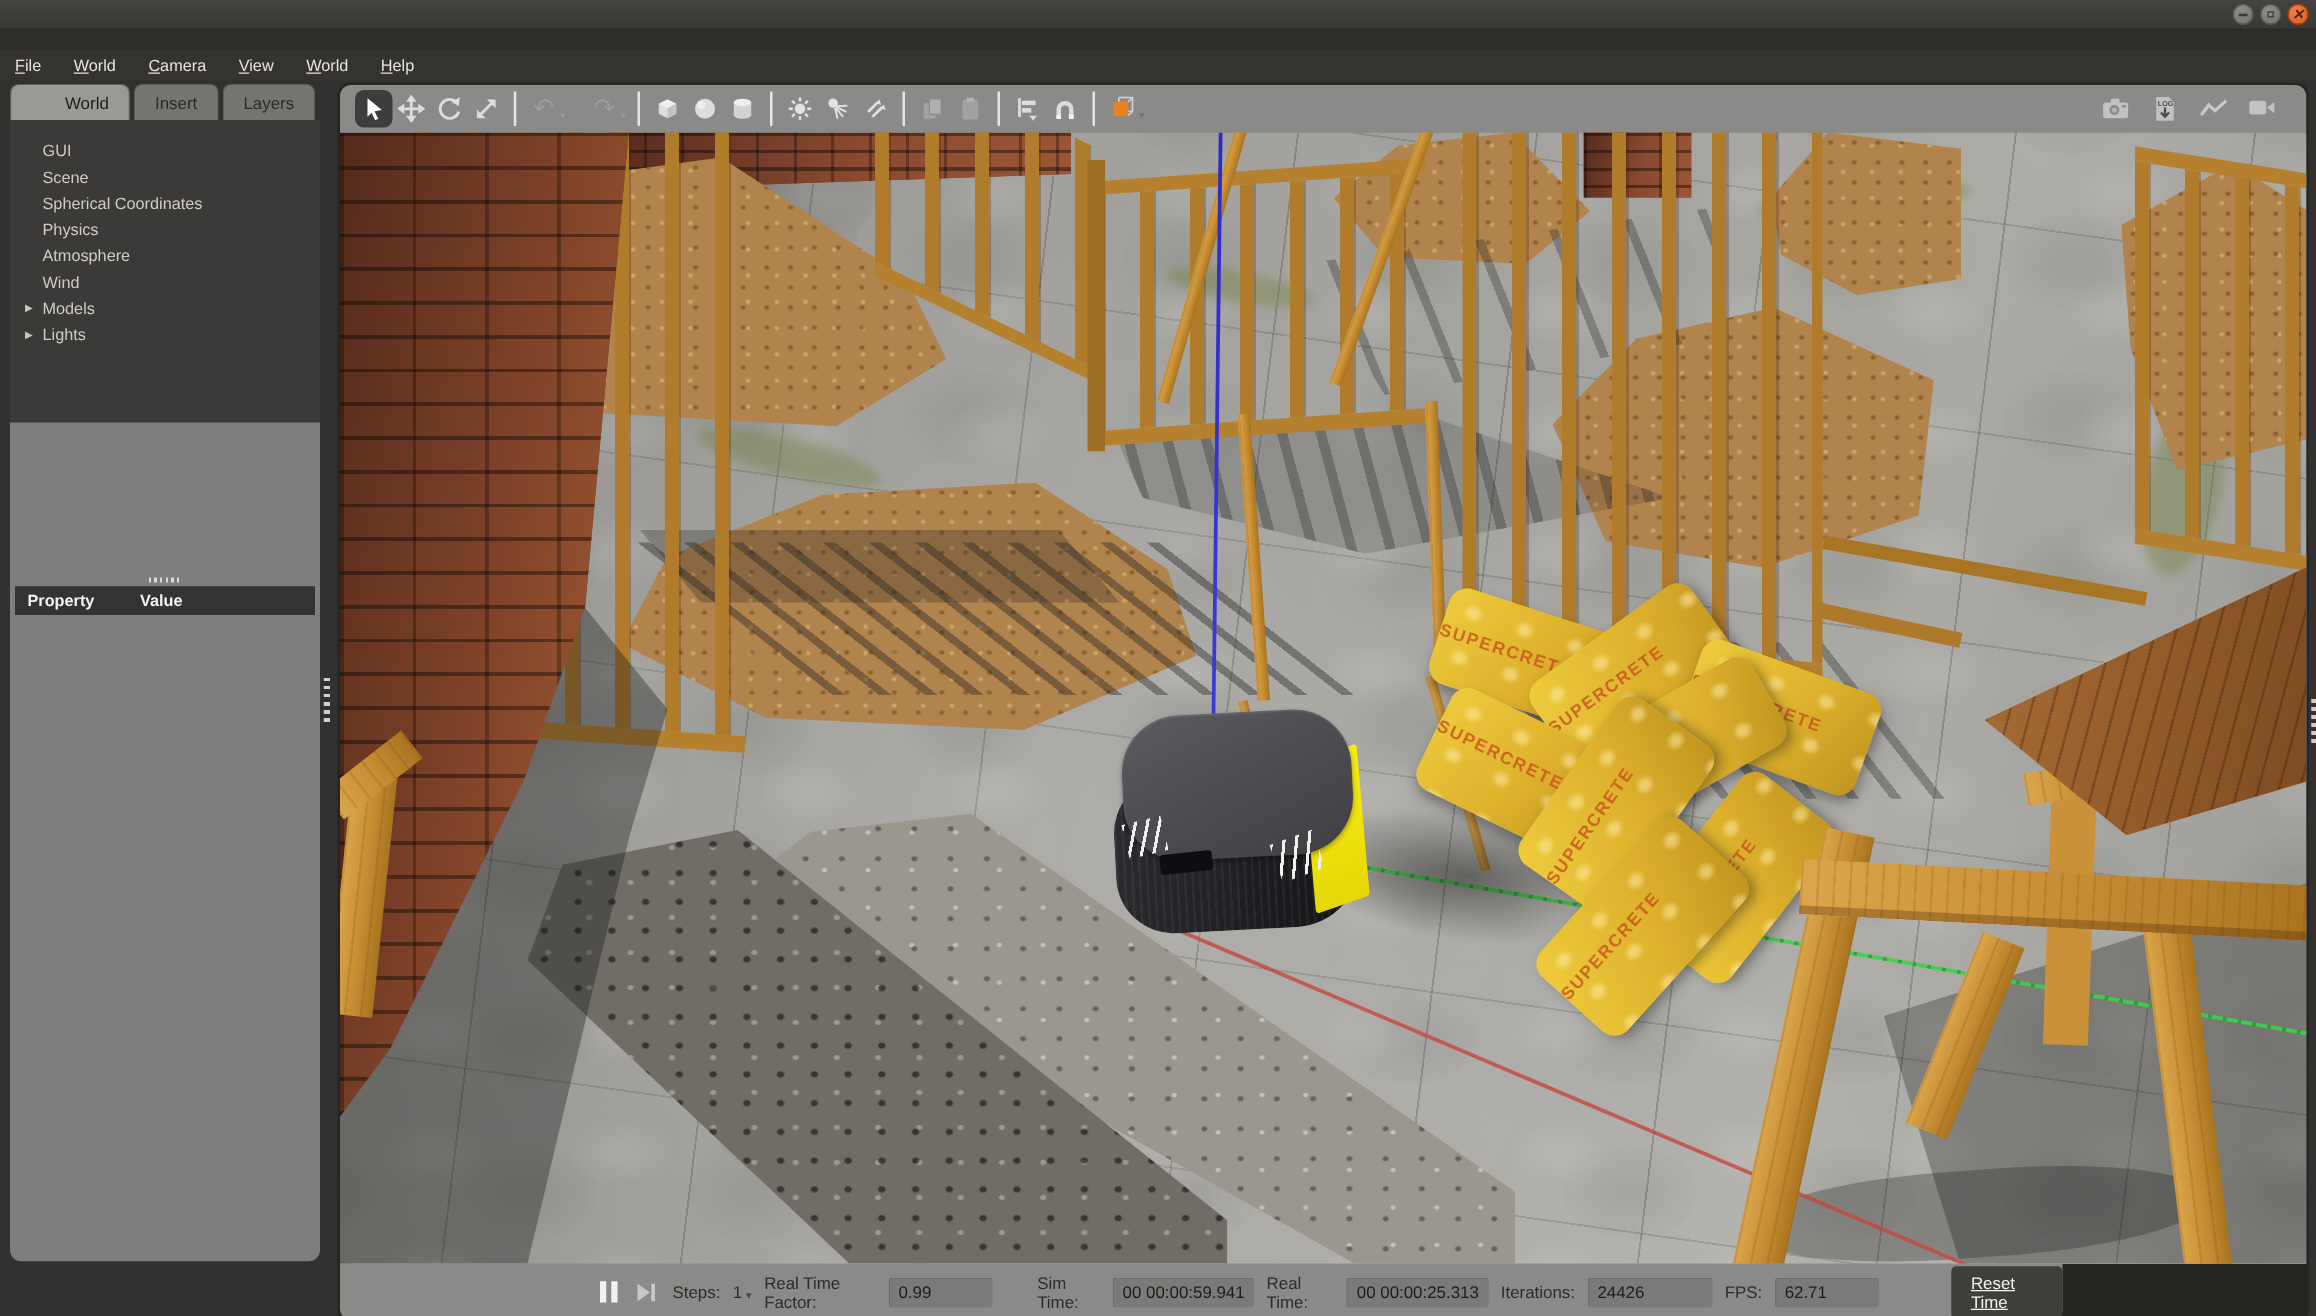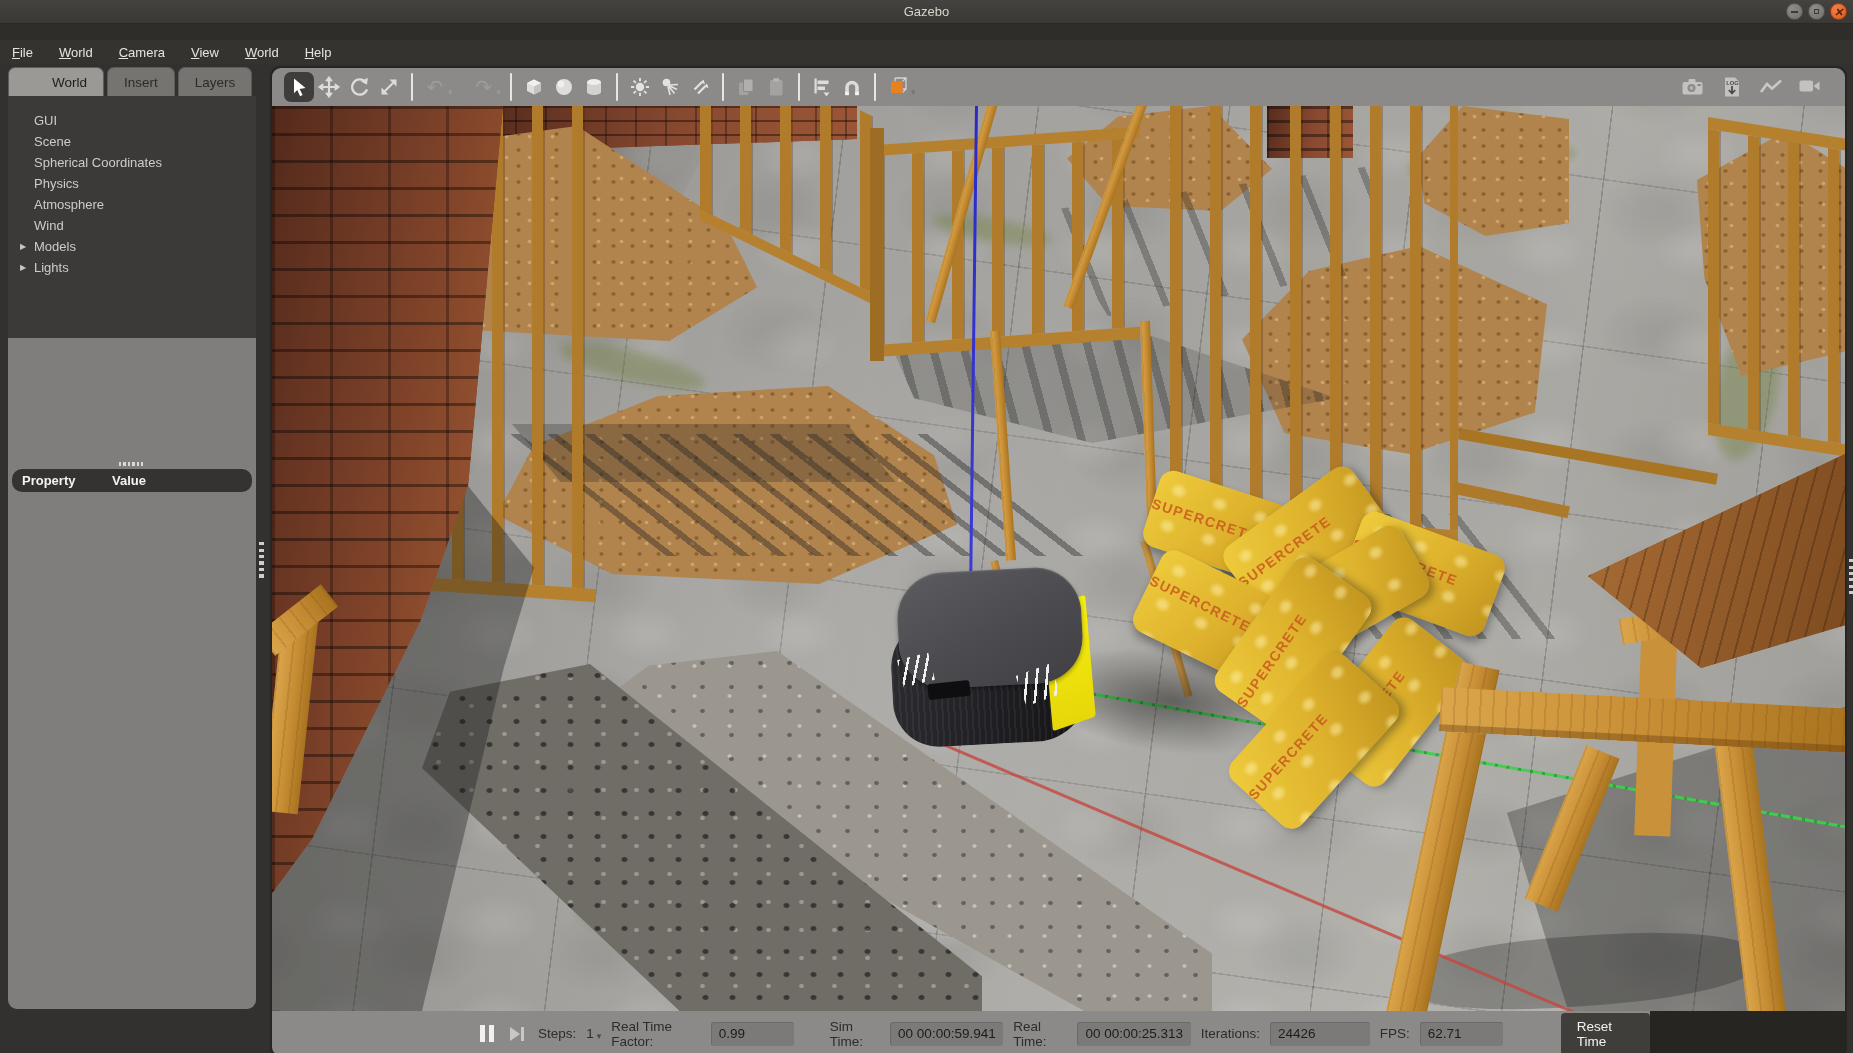--- a/index.html
+++ b/index.html
@@ -35,21 +35,21 @@
   .tab.active { background:#9a9995; color:#1e1d1a;padding-left:43px; }
   #tree { position:absolute; left:8px; top:32px; width:248px; height:242px; background:#3b3a38;
     color:#cfccc6; font-size:13px; padding-top:14px; }
   .tree-item { display:flex; align-items:center; height:21px; padding-left:26px; }
   .tree-item .arrow { width:12px; margin-left:-14px; margin-right:2px; font-size:8px; color:#c9c6c0; }
   #prop-area { position:absolute; left:8px; top:274px; width:248px; height:671px; background:#7f7e7c;
     border-radius:0 0 9px 9px; }
   #prop-splitter { position:absolute; left:111px; top:124px; width:26px; height:4px;
     background:repeating-linear-gradient(to right,#d9d8d6 0 2px,transparent 2px 4.5px); }
   #prop-header { position:absolute; left:4px; right:4px; top:131px; height:23px; background:#343331;
-    color:#f4f3f1; font-size:13px; font-weight:bold; display:flex; align-items:center;border-radius:10px; }
+    color:#f4f3f1; font-size:13px; font-weight:bold; display:flex; align-items:center; }
   #prop-header .c1 { padding-left:10px; width:100px; }
   
   .vhandle { position:absolute; width:5px; height:36px;
     background:repeating-linear-gradient(to bottom,#cfcecc 0 3px,transparent 3px 6.5px); }
 
   
   #vframe { position:absolute; left:270px; top:2px; width:1577px; height:992px;
     background:#262522; border-radius:10px; }
   #gz-toolbar { position:absolute; left:2px; top:2px; width:1573px; height:38px; background:#8b8a88;
     border-radius:9px 9px 0 0; display:flex; align-items:center; padding-left:12px; }
@@ -71,21 +71,21 @@
     font-size:13.5px; color:#2d2c2a; }
   .pfield { background:#7b7a78; border-top:1px solid #6b6a68; border-left:1px solid #6b6a68;
     border-radius:3px; color:#1d1c1a; padding:3px 7px; height:24px; }
   #pause-btn { display:flex; gap:4px; margin-right:6px; }
   #pause-btn i { display:block; width:5px; height:17px; background:#f2f1ef; }
   #step-btn { display:flex; align-items:center; margin-right:4px; opacity:.75; }
   #step-btn .tri { width:0; height:0; border-left:10px solid #dddcda; border-top:7px solid transparent;
     border-bottom:7px solid transparent; }
   #step-btn .bar { width:3px; height:14px; background:#dddcda; margin-left:1px; }
   #steps-box { display:flex; align-items:center; gap:3px; }
-  #reset-btn { background:#403e3b; color:#f4f3f1; border-radius:4px; padding:6px 16px; margin-left:48px; }
+  #reset-btn { background:#403e3b; color:#f4f3f1; border-radius:4px; padding:6px 16px; margin-left:48px;text-decoration:underline; }
 
   
   #viewport > div, #viewport span { position:absolute; }
   .fence { background:repeating-linear-gradient(90deg,#b07c2b 0 11px,rgba(60,30,5,.25) 11px 13px,transparent 13px 40px);
     border-bottom:13px solid #b5812f; }
   .wood { background:linear-gradient(90deg,#dba64b,#c68c34 55%,#a8731f);
     background-image:repeating-linear-gradient(90deg,rgba(120,70,15,.18) 0 2px,transparent 2px 13px),
       linear-gradient(90deg,#dba64b,#c68c34 55%,#a8731f); }
   .dirt { background-color:#b1834d;
     background-image:radial-gradient(rgba(110,70,25,.55) 1.5px,transparent 2.6px),
@@ -101,21 +101,20 @@
       linear-gradient(115deg,#eecb3c,#ddb12c 55%,#c1941f);
     background-size:43px 37px,100% 100%;
     border-radius:15px; box-shadow:3px 5px 9px rgba(25,25,25,.38); overflow:hidden; }
   .bag span { position:static; display:block; margin-top:30px; text-align:center; color:#c8521e;
     font-weight:bold; font-size:14px; letter-spacing:1.5px; opacity:.8; white-space:nowrap; }
 </style>
 </head>
 <body>
 
 <div id="titlebar">
-  <div class="title">Gazebo</div>
   <div id="win-controls">
     <div class="winbtn">
         <i class="bar"></i>
       </div>
     <div class="winbtn">
         <i class="sq"></i>
       </div>
     <div class="winbtn close">
         <i class="x">✕</i>
       </div>

